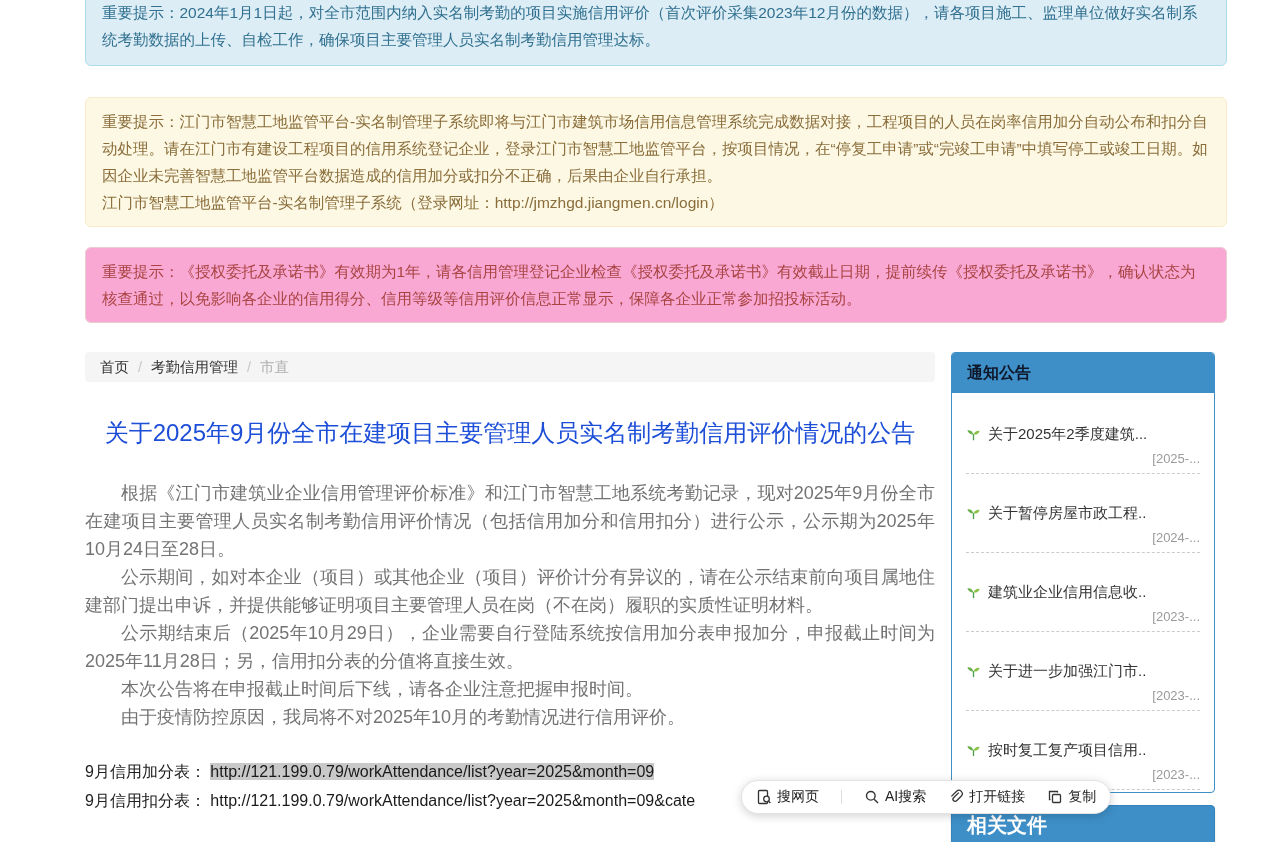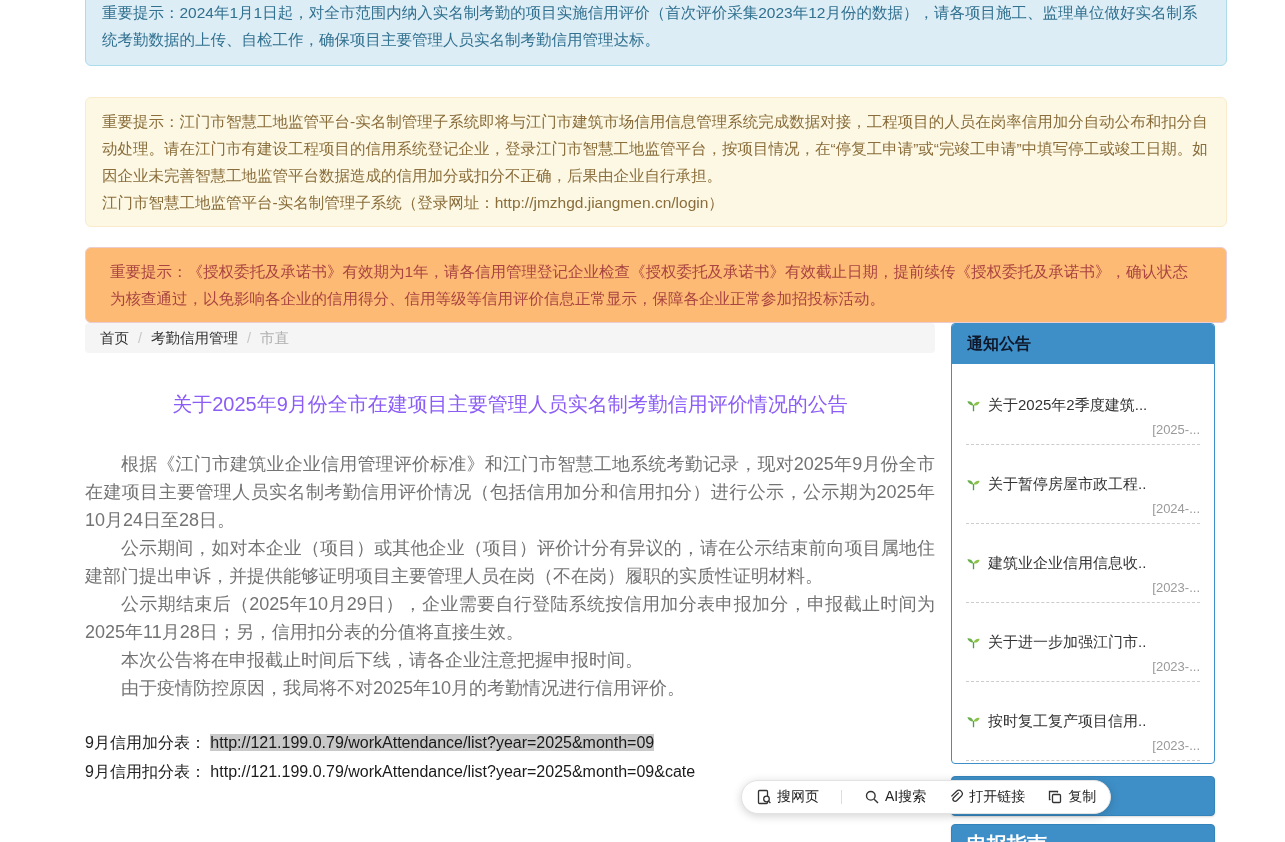--- a/index.html
+++ b/index.html
@@ -5,35 +5,35 @@
   * { margin:0; padding:0; box-sizing:border-box; }
   html,body { width:1285px; height:842px; background:#fff; overflow:hidden;
               font-family:"Liberation Sans","DejaVu Sans",sans-serif; }
   .page { position:relative; width:1285px; height:842px; overflow:hidden; }
   .container { position:absolute; left:85px; top:0; width:1142px; }
 
   
   .alert { border-radius:6px; padding:12px 16px; font-size:15.5px; line-height:27px; border:1px solid transparent; }
   .alert-info    { margin-top:-14px; margin-bottom:31px; background:#dcedf6; border-color:#aadcec; color:#31708f; }
   .alert-warning { margin-bottom:20px; background:#fcf8e3; border-color:#faebcc; color:#8a6d3b; padding:10px 16px; }
-  .alert-danger  { background:#fdba74; border-color:#ebccd1; color:#a94442; padding:10px 24px; }
+  .alert-danger  { margin-bottom:29px; background:#f9a8d4; border-color:#ebccd1; color:#a94442; padding:10px 16px; }
 
   
   .content-row { display:flex; gap:16px; }
   .main-col { width:850px; flex:0 0 850px; }
   .sidebar  { width:264px; flex:0 0 264px; }
 
   
   .breadcrumb { background:#f5f5f5; border-radius:4px; padding:7px 15px; font-size:14.5px; color:#333; height:30px; display:flex; align-items:center; }
   .breadcrumb .crumb { color:#333; cursor:pointer; }
   .breadcrumb .sep { color:#c7c7c7; margin:0 9px; }
   .breadcrumb .active { color:#b0b0b0; }
 
   
-  .article-title { margin-top:33px; text-align:center; font-size:20px; line-height:36px; font-weight:500; color:#8b5cf6; }
+  .article-title { margin-top:33px; text-align:center; font-size:24px; line-height:36px; font-weight:500; color:#1d4ed8; }
   .paragraphs { margin-top:28px; font-size:18px; line-height:28px; color:#737373; text-align:justify; }
   .paragraphs p { text-indent:2em; margin:0; }
   .attach-links { margin-top:26px; font-size:16px; color:#222; }
   .attach-row { height:29px; line-height:29px; white-space:nowrap; }
   .attach-row .url { color:#1a1a1a; }
   .attach-row .selected { background:#c9c9c9; }
 
   
   .panel { border:1px solid #3e8fc7; border-radius:4px; overflow:hidden; background:#fff; }
   .panel-head { background:#3e8fc7; color:#0f172a; font-size:16px; font-weight:bold; padding:9px 15px; line-height:22px; cursor:pointer; }

